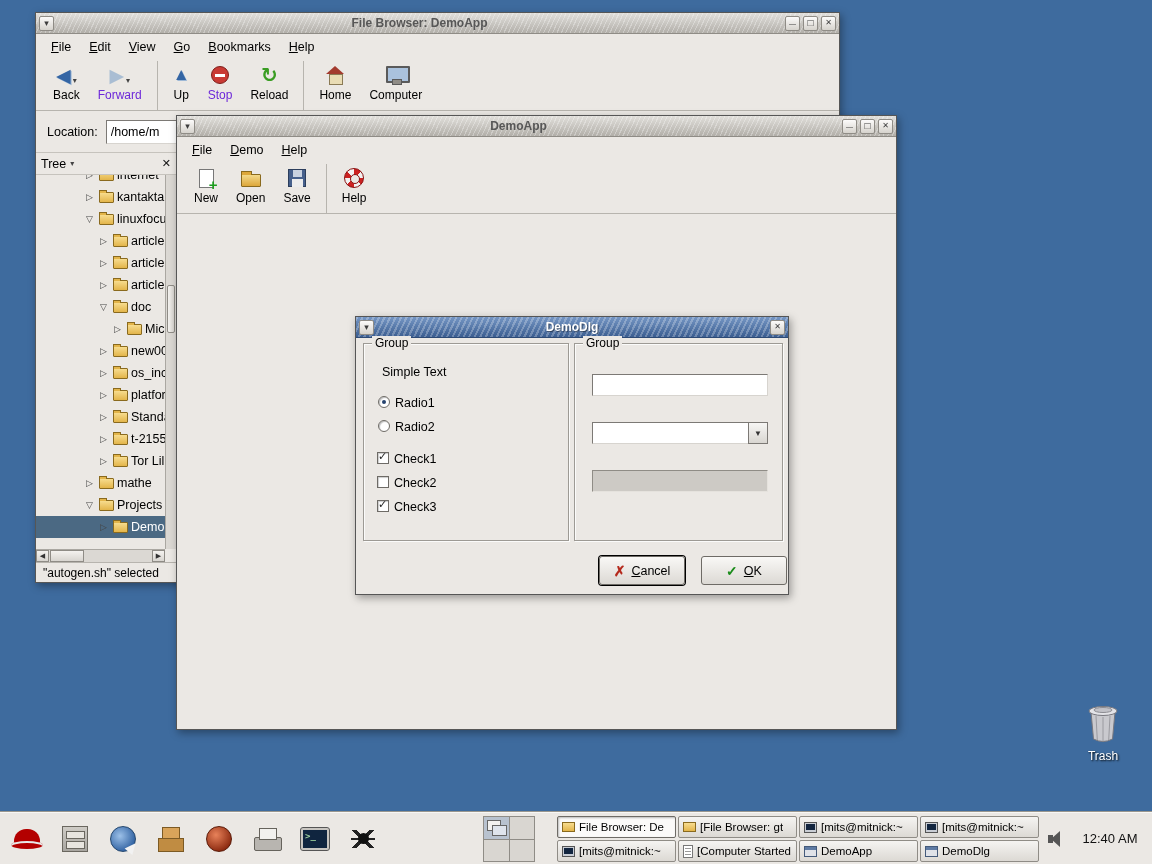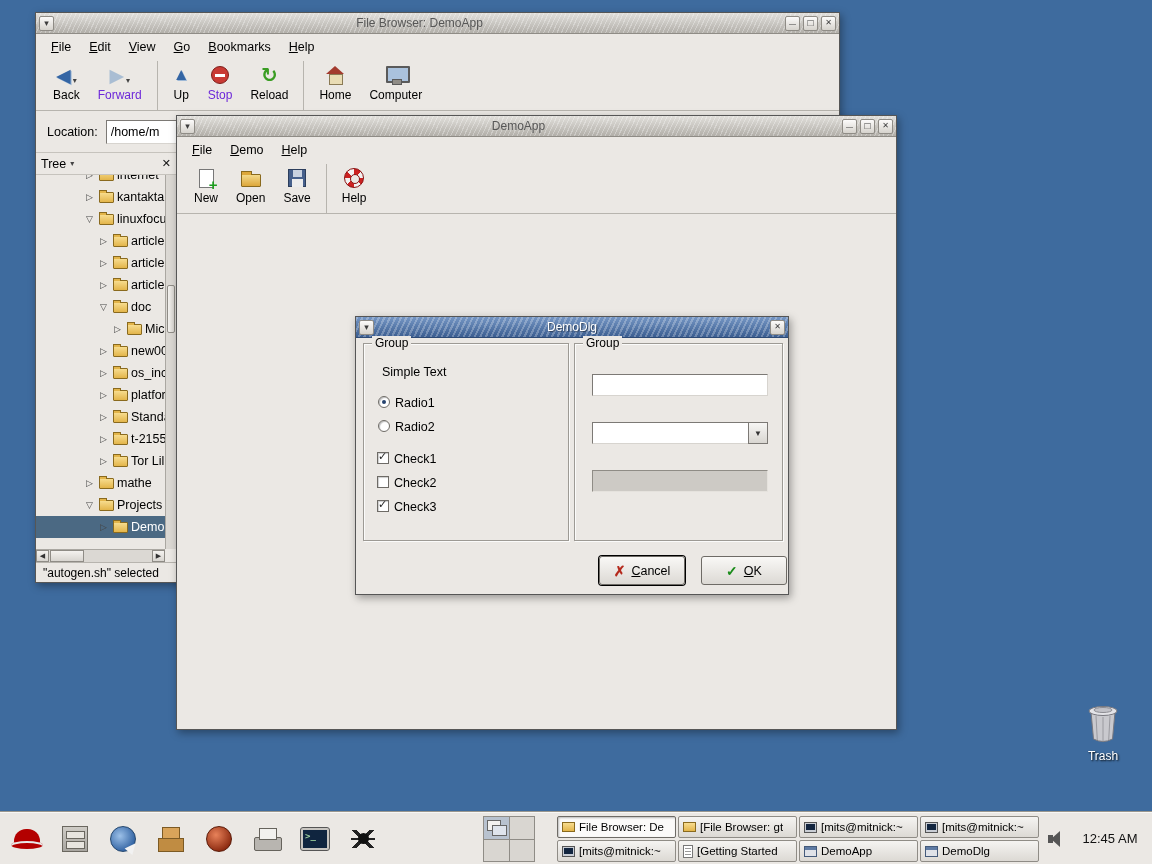--- a/index.html
+++ b/index.html
@@ -11,21 +11,21 @@
   
   .window { position:absolute; background:#ebe8e4; border:1px solid #565656; box-shadow:2px 3px 8px rgba(0,0,0,.35); }
   .titlebar { height:21px; display:flex; align-items:center; padding:0 3px; gap:3px;
     background: repeating-linear-gradient(115deg, rgba(255,255,255,.3) 0 1px, rgba(255,255,255,0) 1px 4px),
                 linear-gradient(#e1dfdb,#b2afa9);
     border-bottom:1px solid #8f8c86; }
   .titlebar.active {
     background: repeating-linear-gradient(115deg, rgba(255,255,255,.25) 0 2px, rgba(255,255,255,0) 2px 5px),
                 linear-gradient(#7596c4,#3b5e91);
     border-bottom:1px solid #2d4a75; }
-  .titlebar .title { flex:1; text-align:center; font-weight:normal; font-size:12px; color:#575757;
+  .titlebar .title { flex:1; text-align:center; font-weight:bold; font-size:12px; color:#575757;
     overflow:hidden; white-space:nowrap; }
   .titlebar.active .title { color:#fff; text-shadow:1px 1px 1px rgba(0,0,0,.45); }
   .wbtn { width:15px; height:15px; flex:0 0 auto; display:inline-flex; align-items:center; justify-content:center;
     background:linear-gradient(#fcfbfa,#d6d3cd); border:1px solid #8f8c86; border-radius:2px;
     color:#3c3c3c; line-height:1; }
   .wbtn.b-menu::before  { content:"▾"; font-size:9px; }
   .wbtn.b-min::before   { content:"—"; font-size:7px; }
   .wbtn.b-max::before   { content:"□"; font-size:10px; }
   .wbtn.b-close::before { content:"✕"; font-size:8px; }
 
@@ -546,27 +546,27 @@
         </span>
       </div>
     <div class="task-row">
 
     <span class="task">
           <span class="ic i-task-terminal"></span>
           <span class="task-label">[mits@mitnick:~</span>
         </span>
         <span class="task">
           <span class="ic i-task-doc"></span>
-          <span class="task-label">[Getting Started</span>
+          <span class="task-label">[Computer Started</span>
         </span>
         <span class="task">
           <span class="ic i-task-window"></span>
           <span class="task-label">DemoApp</span>
         </span>
         <span class="task">
           <span class="ic i-task-window"></span>
           <span class="task-label">DemoDlg</span>
         </span>
       </div>
   </div>
   <span class="ic i-volume"></span>
-  <span class="clock">12:45 AM</span>
+  <span class="clock">12:40 AM</span>
 </div>
 
 </body></html>

